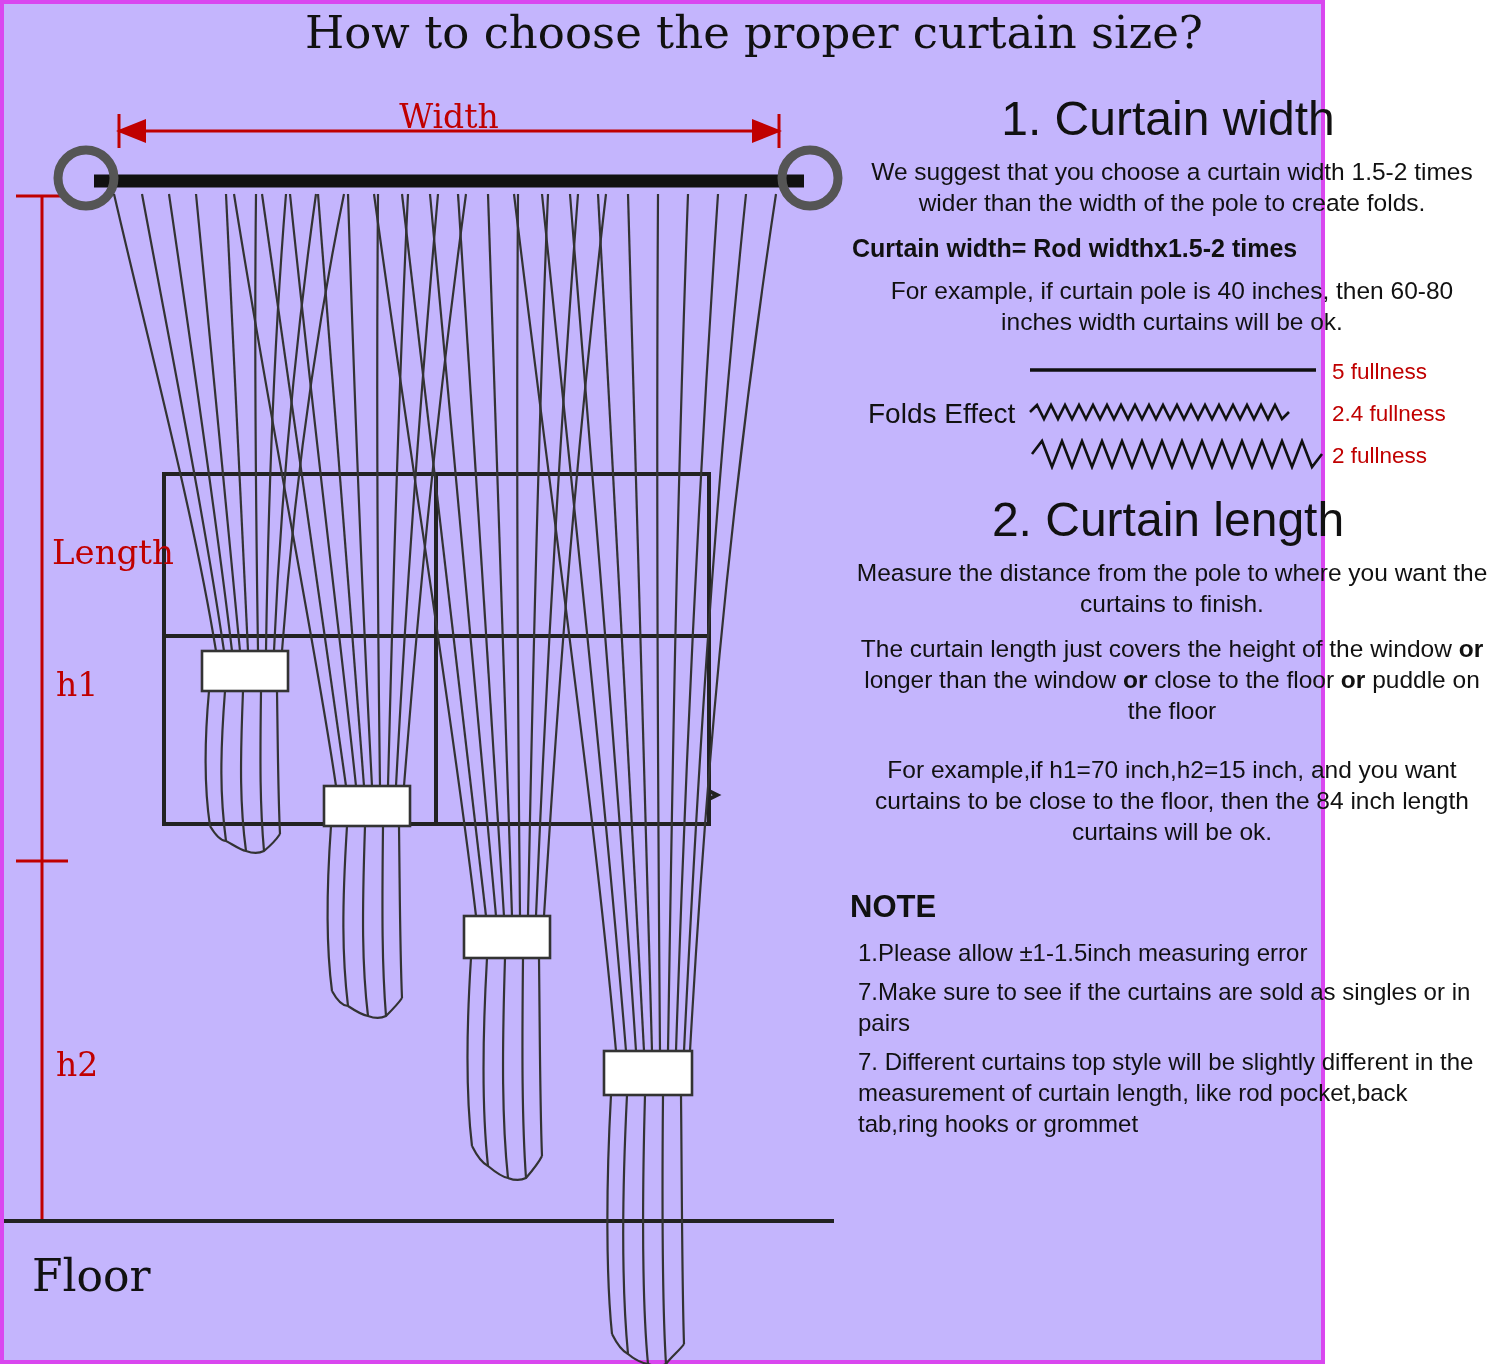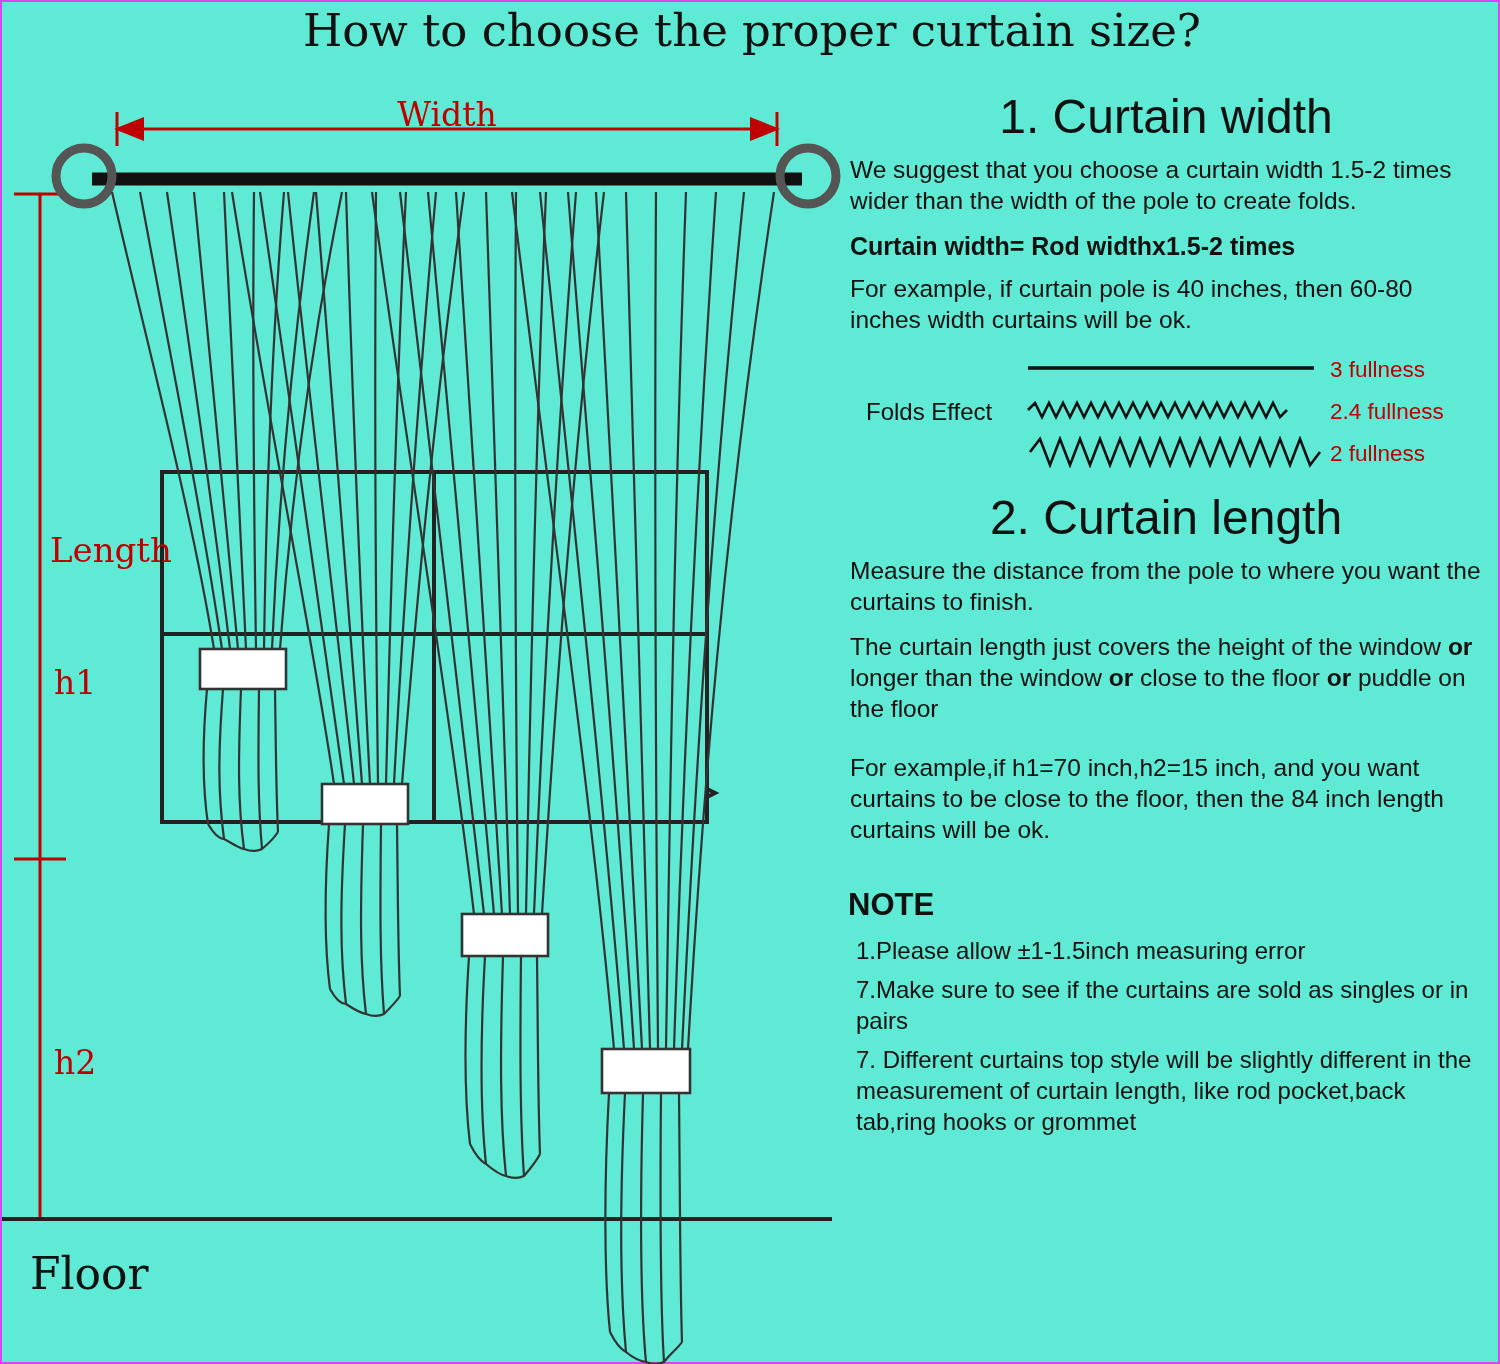--- a/index.html
+++ b/index.html
@@ -8,24 +8,24 @@
     width: 1500px;
     height: 1364px;
     background: #ffffff;
     font-family: "Liberation Sans", sans-serif;
     color: #1a1a1a;
     overflow: hidden;
     position: relative;
   }
   #page {
     position: relative;
-    width: 1500px;
+    width: 1325px;
     height: 1364px;
-    border: 2px solid #d946ef;
-    background: #5eead4;
+    border: 4px solid #d946ef;
+    background: #c4b5fd;
   }
   .title {
     position: absolute;
     top: -2px;
     left: 0;
     width: 1500px;
     text-align: center;
     font-family: "DejaVu Serif", serif;
     font-size: 45px;
     line-height: 62px;
@@ -57,40 +57,41 @@
     text-align: center;
     margin: 0 0 14px 0;
     font-weight: 400;
   }
   .p {
     font-size: 24.5px;
     line-height: 31px;
     color: #111;
     margin: 0 0 14px 0;
     padding-left: 8px;
+    text-align: center;
   }
   .p b { font-weight: bold; }
   .bold-line {
     font-size: 25px;
     line-height: 33px;
     font-weight: bold;
     color: #111;
     margin: 12px 0 10px 0;
     padding-left: 8px;
   }
 
   
   .folds {
     display: flex;
     align-items: center;
     margin: 12px 0 20px 0;
     padding-left: 24px;
   }
   .folds-label {
-    font-size: 24px;
+    font-size: 28px;
     color: #111;
     width: 160px;
     flex: 0 0 160px;
   }
   .folds-rows { flex: 1 1 auto; }
   .folds-row {
     display: flex;
     align-items: center;
     height: 42px;
   }
@@ -268,21 +269,21 @@
     <div class="folds">
       <div class="folds-label">Folds Effect</div>
       <div class="folds-rows">
 
         <div class="folds-row">
           <span class="wave">
             <svg width="290" height="16" viewBox="0 0 290 16">
               <line x1="2" y1="8" x2="288" y2="8" stroke="#111" stroke-width="3.5"></line>
             </svg>
           </span>
-          <span class="fl">3 fullness</span>
+          <span class="fl">5 fullness</span>
         </div>
 
         <div class="folds-row">
           <span class="wave">
             <svg width="290" height="24" viewBox="0 0 290 24">
               <path d="M2,12 l7,-7 l7,14 l7,-14 l7,14 l7,-14 l7,14 l7,-14 l7,14 l7,-14 l7,14 l7,-14 l7,14 l7,-14 l7,14 l7,-14 l7,14 l7,-14 l7,14 l7,-14 l7,14 l7,-14 l7,14 l7,-14 l7,14 l7,-14 l7,14 l7,-14 l7,14 l7,-14 l7,14 l7,-14 l7,14 l7,-14 l7,14 l7,-14 l7,14 l7,-7" fill="none" stroke="#111" stroke-width="2.6"></path>
             </svg>
           </span>
           <span class="fl">2.4 fullness</span>
         </div>

